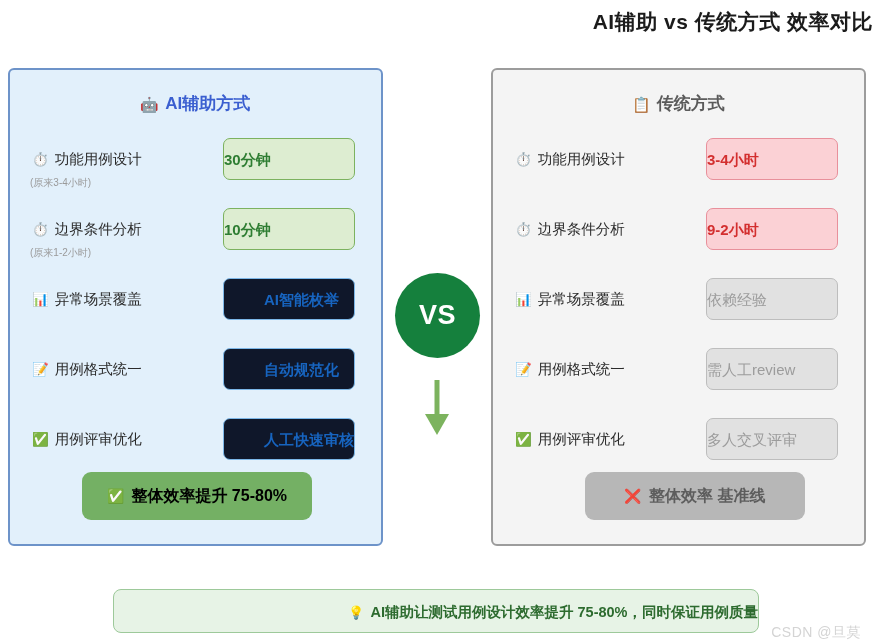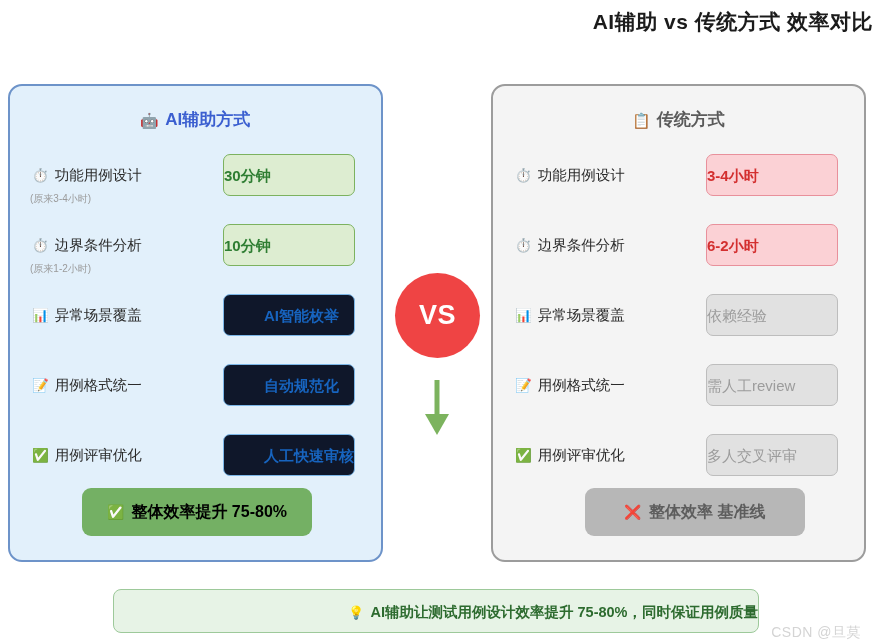--- a/index.html
+++ b/index.html
@@ -27,23 +27,22 @@
     color: #1b1b1b;
     letter-spacing: 0.5px;
   }
 
   
   .panel {
     position: absolute;
     top: 68px;
     width: 375px;
     height: 478px;
-    border-radius: 14px;
+    border-radius: 6px;
     box-sizing: border-box;
-    margin-top: 16px;
   }
   #panel-ai {
     left: 8px;
     background: #e2f0fb;
     border: 2px solid #6d93c9;
   }
   #panel-traditional {
     left: 491px;
     background: #f4f4f4;
     border: 2px solid #9c9c9c;
@@ -163,21 +162,21 @@
   }
 
   
   #vs-circle {
     position: absolute;
     left: 395px;
     top: 273px;
     width: 85px;
     height: 85px;
     border-radius: 50%;
-    background: #ef4444;
+    background: #15803d;
     color: #ffffff;
     font-size: 27px;
     font-weight: bold;
     text-align: center;
     line-height: 85px;
     letter-spacing: 0.5px;
   }
   #vs-arrow {
     position: absolute;
     left: 412px;
@@ -260,21 +259,21 @@
   <div class="panel-header">
     <span class="hdr-icon">📋</span><span>传统方式</span>
   </div>
   <div class="rows">
     <div class="row">
       <div class="row-label"><span class="row-icon">⏱️</span><span>功能用例设计</span></div>
       <div class="badge red">3-4小时</div>
     </div>
     <div class="row">
       <div class="row-label"><span class="row-icon">⏱️</span><span>边界条件分析</span></div>
-      <div class="badge red">6-2小时</div>
+      <div class="badge red">9-2小时</div>
     </div>
     <div class="row">
       <div class="row-label"><span class="row-icon">📊</span><span>异常场景覆盖</span></div>
       <div class="badge grey">依赖经验</div>
     </div>
     <div class="row">
       <div class="row-label"><span class="row-icon">📝</span><span>用例格式统一</span></div>
       <div class="badge grey">需人工review</div>
     </div>
     <div class="row">

